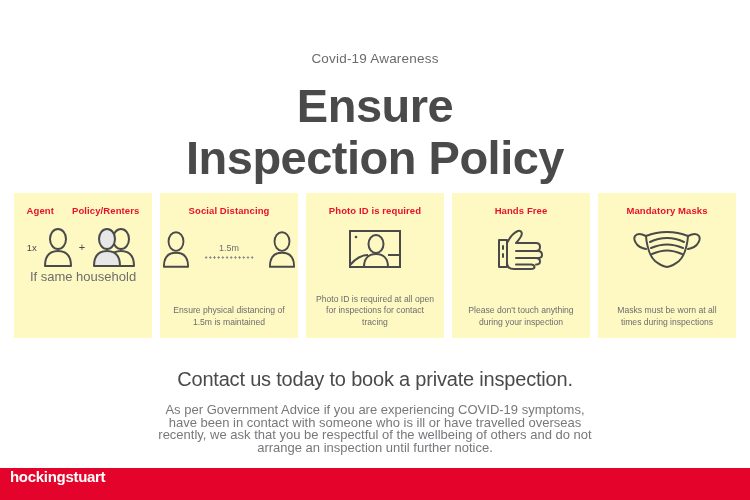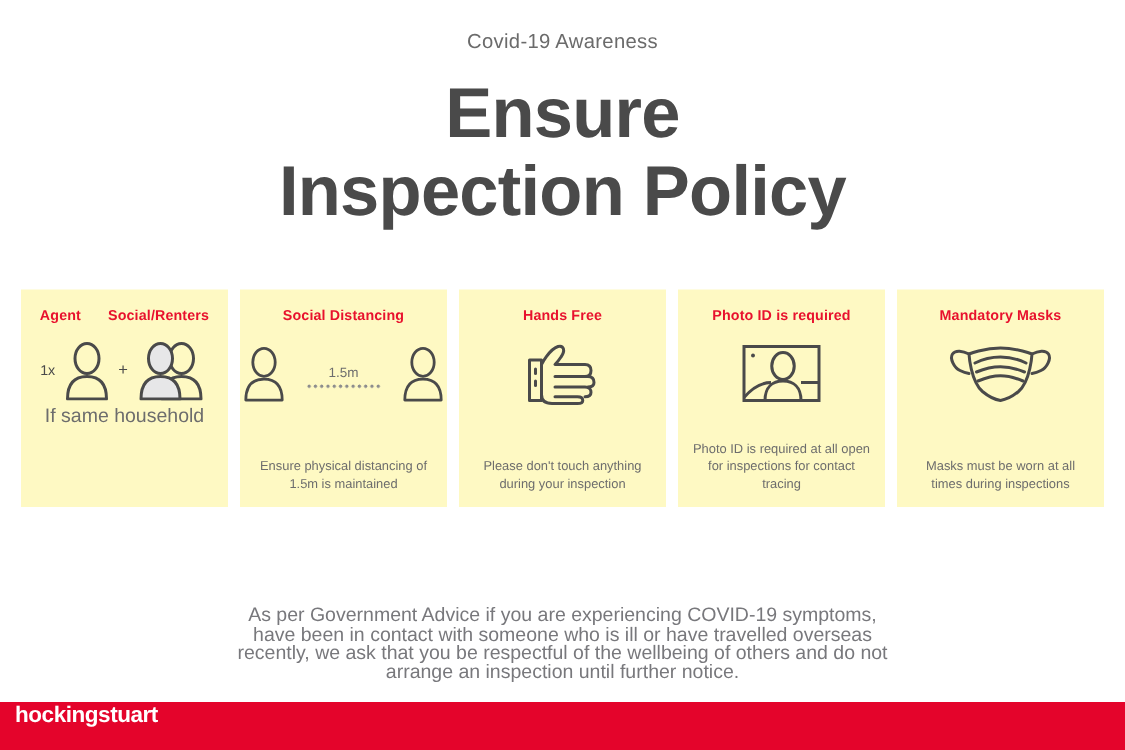--- a/index.html
+++ b/index.html
@@ -27,20 +27,21 @@
   .header {
     text-align: center;
     padding-top: 20px;
   }
 
   .eyebrow {
     font-size: 13.5px;
     color: #6b6b6b;
     letter-spacing: 0.2px;
     font-weight: 400;
+    margin-top: 31px;
   }
 
   .title {
     margin-top: 14px;
     font-size: 47px;
     line-height: 52px;
     font-weight: 700;
     color: #4a4a4a;
     letter-spacing: -0.5px;
   }
@@ -216,21 +217,21 @@
       <div>Ensure</div>
       <div>Inspection Policy</div>
     </div>
   </div>
 
   <div class="panels">
 
     <div class="panel">
       <div class="panel-heading-row">
         <div class="panel-heading">Agent</div>
-        <div class="panel-heading">Social/Renters</div>
+        <div class="panel-heading">Policy/Renters</div>
       </div>
       <div class="p1-body">
         <span class="p1-mult">1x</span>
         <span>
           <svg width="30" height="40" viewBox="0 0 30 40">
             <ellipse cx="15" cy="12" rx="8" ry="10" fill="none" stroke="#4a4a4a" stroke-width="2"></ellipse>
             <path d="M2 39 C2 28 7.5 24 15 24 C22.5 24 28 28 28 39 Z" fill="none" stroke="#4a4a4a" stroke-width="2" stroke-linejoin="round"></path>
           </svg>
         </span>
         <span class="p1-plus">+</span>
@@ -265,77 +266,78 @@
           <svg width="28" height="40" viewBox="0 0 30 40">
             <ellipse cx="15" cy="12" rx="8" ry="10" fill="none" stroke="#4a4a4a" stroke-width="2"></ellipse>
             <path d="M2 39 C2 28 7.5 24 15 24 C22.5 24 28 28 28 39 Z" fill="none" stroke="#4a4a4a" stroke-width="2" stroke-linejoin="round"></path>
           </svg>
         </span>
       </div>
       <div class="panel-caption">Ensure physical distancing of 1.5m is maintained</div>
     </div>
 
     <div class="panel">
+      <div class="panel-heading">Photo ID is required</div>
+      <div class="panel-art">
+        <span>
+          <svg width="54" height="42" viewBox="0 0 54 42">
+            <rect x="2" y="3" width="50" height="36" fill="none" stroke="#4a4a4a" stroke-width="2"></rect>
+            <circle cx="8" cy="9" r="1.3" fill="#4a4a4a"></circle>
+            <ellipse cx="28" cy="16" rx="7.5" ry="9" fill="none" stroke="#4a4a4a" stroke-width="2"></ellipse>
+            <path d="M16 39 C16 30 21 26 28 26 C35 26 40 30 40 39" fill="none" stroke="#4a4a4a" stroke-width="2" stroke-linejoin="round"></path>
+            <path d="M2 37 C8 30 14 27 20 27" fill="none" stroke="#4a4a4a" stroke-width="2"></path>
+            <path d="M40 27 L52 27" fill="none" stroke="#4a4a4a" stroke-width="2"></path>
+          </svg>
+        </span>
+      </div>
+      <div class="panel-caption">Photo ID is required at all open for inspections for contact tracing</div>
+    </div>
+
+    <div class="panel">
       <div class="panel-heading">Hands Free</div>
       <div class="panel-art">
         <span>
           <svg width="58" height="44" viewBox="0 0 58 44">
             <g fill="none" stroke="#4a4a4a" stroke-width="2" stroke-linejoin="round" stroke-linecap="round">
               <path d="M7 13 L15 13 L15 40 L7 40 Z"></path>
               <path d="M15 16 C15 16 20 6 26 4 C30 3 31 7 28 11 C26 14 24 16 24 16 L44 16 C47 16 48 18 48 20 C48 22 47 24 44 24"></path>
               <path d="M24 24 L46 24 C49 24 50 26 50 28 C50 30 49 31 46 31"></path>
               <path d="M24 31 L44 31 C47 31 48 33 48 34.5 C48 36 47 37.5 44 37.5"></path>
               <path d="M24 37.5 L39 37.5 C42 37.5 42.5 39 42.5 40 C42.5 41.5 41 42 39 42 L22 42 C17 42 15 40 15 36"></path>
               <path d="M11 19 L11 22" stroke-width="2"></path>
               <path d="M11 27 L11 30" stroke-width="2"></path>
             </g>
           </svg>
         </span>
       </div>
       <div class="panel-caption">Please don't touch anything during your inspection</div>
     </div>
 
     <div class="panel">
-      <div class="panel-heading">Photo ID is required</div>
-      <div class="panel-art">
-        <span>
-          <svg width="54" height="42" viewBox="0 0 54 42">
-            <rect x="2" y="3" width="50" height="36" fill="none" stroke="#4a4a4a" stroke-width="2"></rect>
-            <circle cx="8" cy="9" r="1.3" fill="#4a4a4a"></circle>
-            <ellipse cx="28" cy="16" rx="7.5" ry="9" fill="none" stroke="#4a4a4a" stroke-width="2"></ellipse>
-            <path d="M16 39 C16 30 21 26 28 26 C35 26 40 30 40 39" fill="none" stroke="#4a4a4a" stroke-width="2" stroke-linejoin="round"></path>
-            <path d="M2 37 C8 30 14 27 20 27" fill="none" stroke="#4a4a4a" stroke-width="2"></path>
-            <path d="M40 27 L52 27" fill="none" stroke="#4a4a4a" stroke-width="2"></path>
-          </svg>
-        </span>
-      </div>
-      <div class="panel-caption">Photo ID is required at all open for inspections for contact tracing</div>
-    </div>
-
-    <div class="panel">
       <div class="panel-heading">Mandatory Masks</div>
       <div class="panel-art">
         <span>
           <svg width="70" height="42" viewBox="0 0 70 42">
             <g fill="none" stroke="#4a4a4a" stroke-width="2" stroke-linejoin="round" stroke-linecap="round">
               <path d="M14 8 C14 8 24 4 35 4 C46 4 56 8 56 8 C56 8 55 26 47 33 C41 38 35 39 35 39 C35 39 29 38 23 33 C15 26 14 8 14 8 Z"></path>
               <path d="M14 8 C10 6 5 5 3 8 C1 11 4 17 8 19 C11 20.5 14 21 14 21"></path>
               <path d="M56 8 C60 6 65 5 67 8 C69 11 66 17 62 19 C59 20.5 56 21 56 21"></path>
               <path d="M18 14 C24 11 30 10 35 10 C40 10 46 11 52 14"></path>
               <path d="M19 20 C25 17.5 30 16.5 35 16.5 C40 16.5 45 17.5 51 20"></path>
               <path d="M20 26 C26 23.5 30 22.5 35 22.5 C40 22.5 44 23.5 50 26"></path>
             </g>
           </svg>
         </span>
       </div>
       <div class="panel-caption">Masks must be worn at all times during inspections</div>
     </div>
 
   </div>
 
+  <div class="cta">Contact us today to book a private inspection.</div>
 
   <div class="disclaimer">As per Government Advice if you are experiencing COVID-19 symptoms, have been in contact with someone who is ill or have travelled overseas recently, we ask that you be respectful of the wellbeing of others and do not arrange an inspection until further notice.</div>
 
   <div class="footer-bar">
     <div class="logo">hockingstuart</div>
   </div>
 
 </div>
 
 </body></html>

